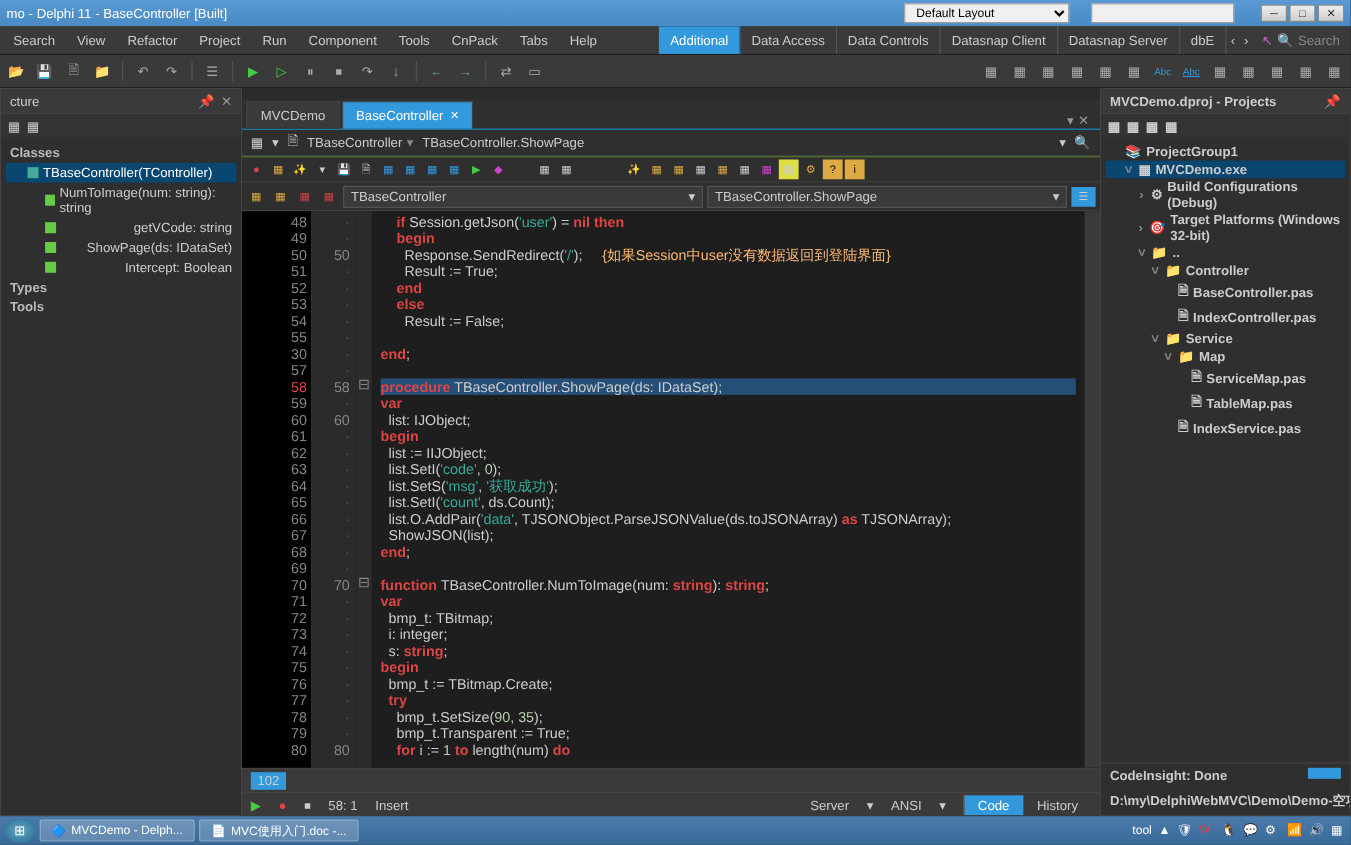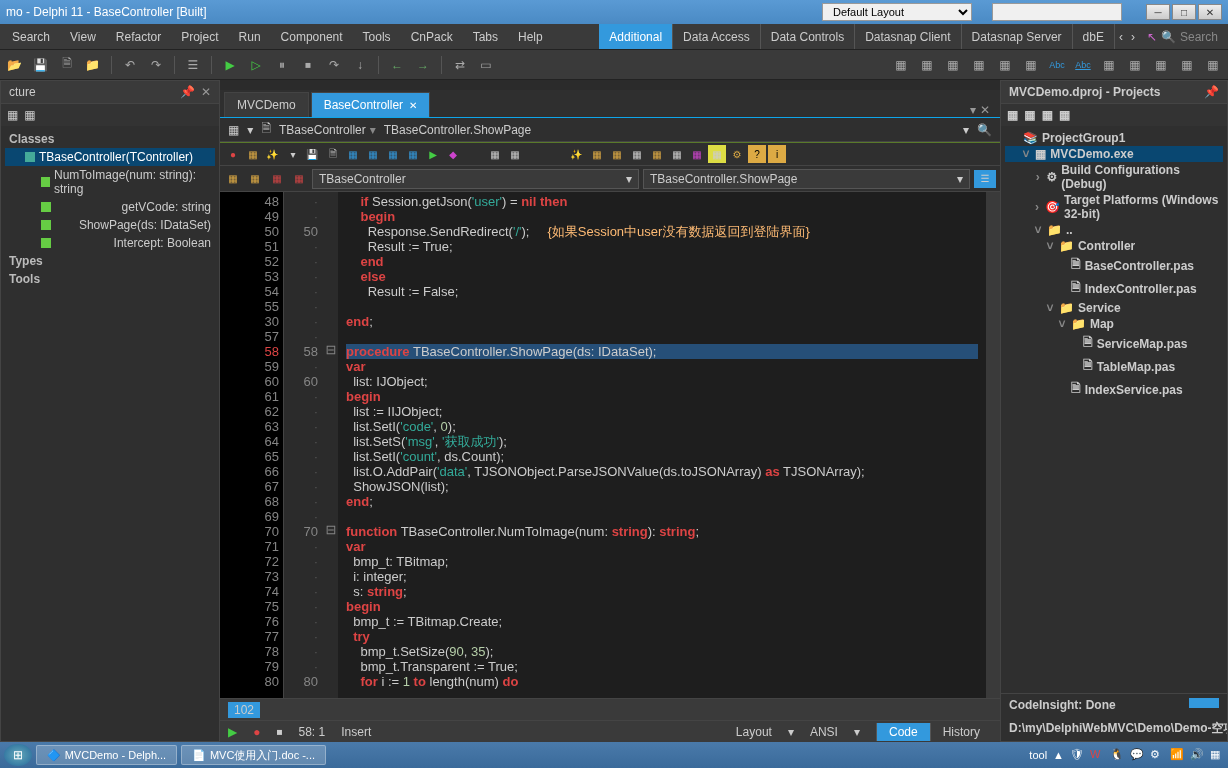--- a/index.html
+++ b/index.html
@@ -397,21 +397,21 @@
     <div class="editor-status">
       <span style="background:#39d;padding:1px 6px;">102</span>
     </div>
     <div class="editor-status-footer">
       <span style="color:#4c4;">▶</span>
       <span style="color:#d44;">●</span>
       <span>⏹</span>
       <span>58: 1</span>
       <span>Insert</span>
       <span style="flex:1"></span>
-      <span>Layout</span>
+      <span>Server</span>
         <span>▾</span>
       <span>ANSI</span>
         <span>▾</span>
       <div class="status-tabs">
         <div class="stab active">Code</div>
         <div class="stab">History</div>
       </div>
     </div>
   </div>
 

